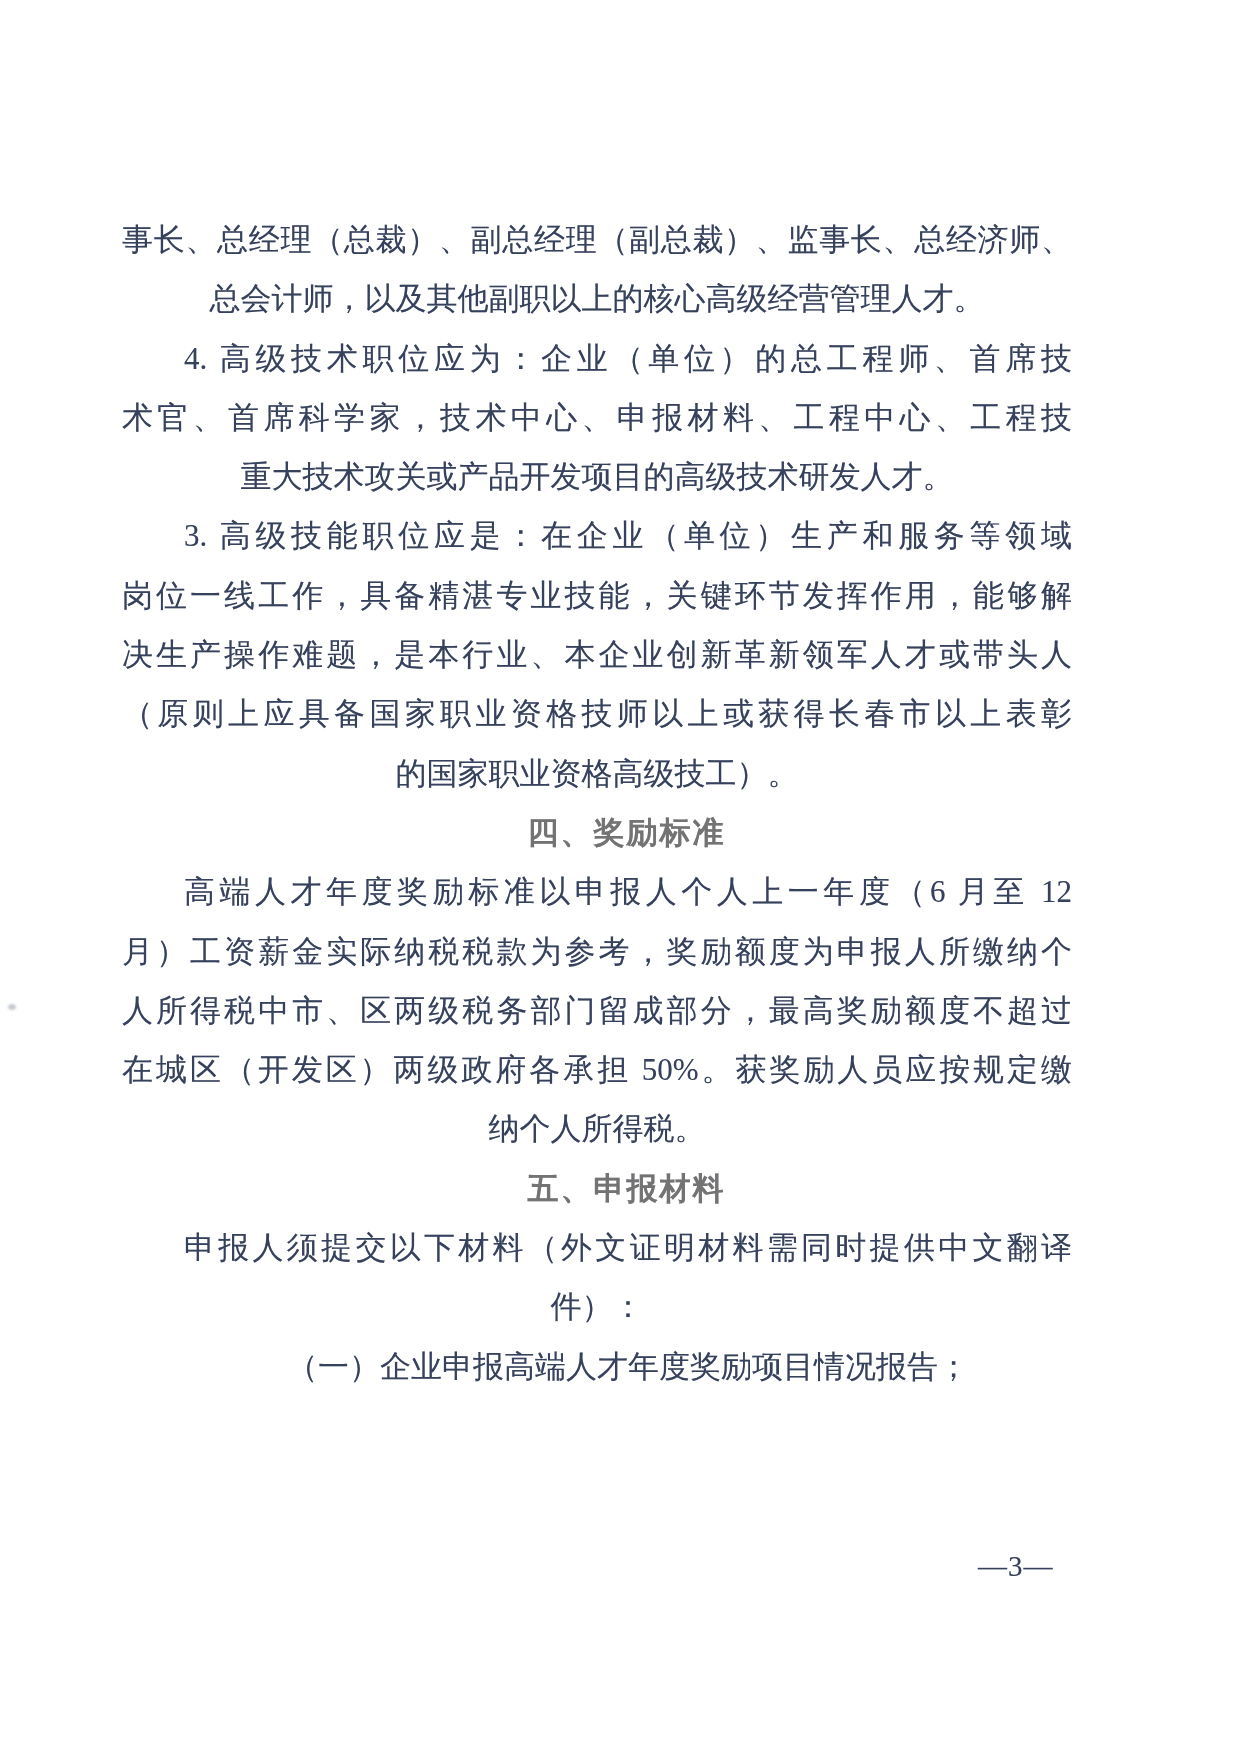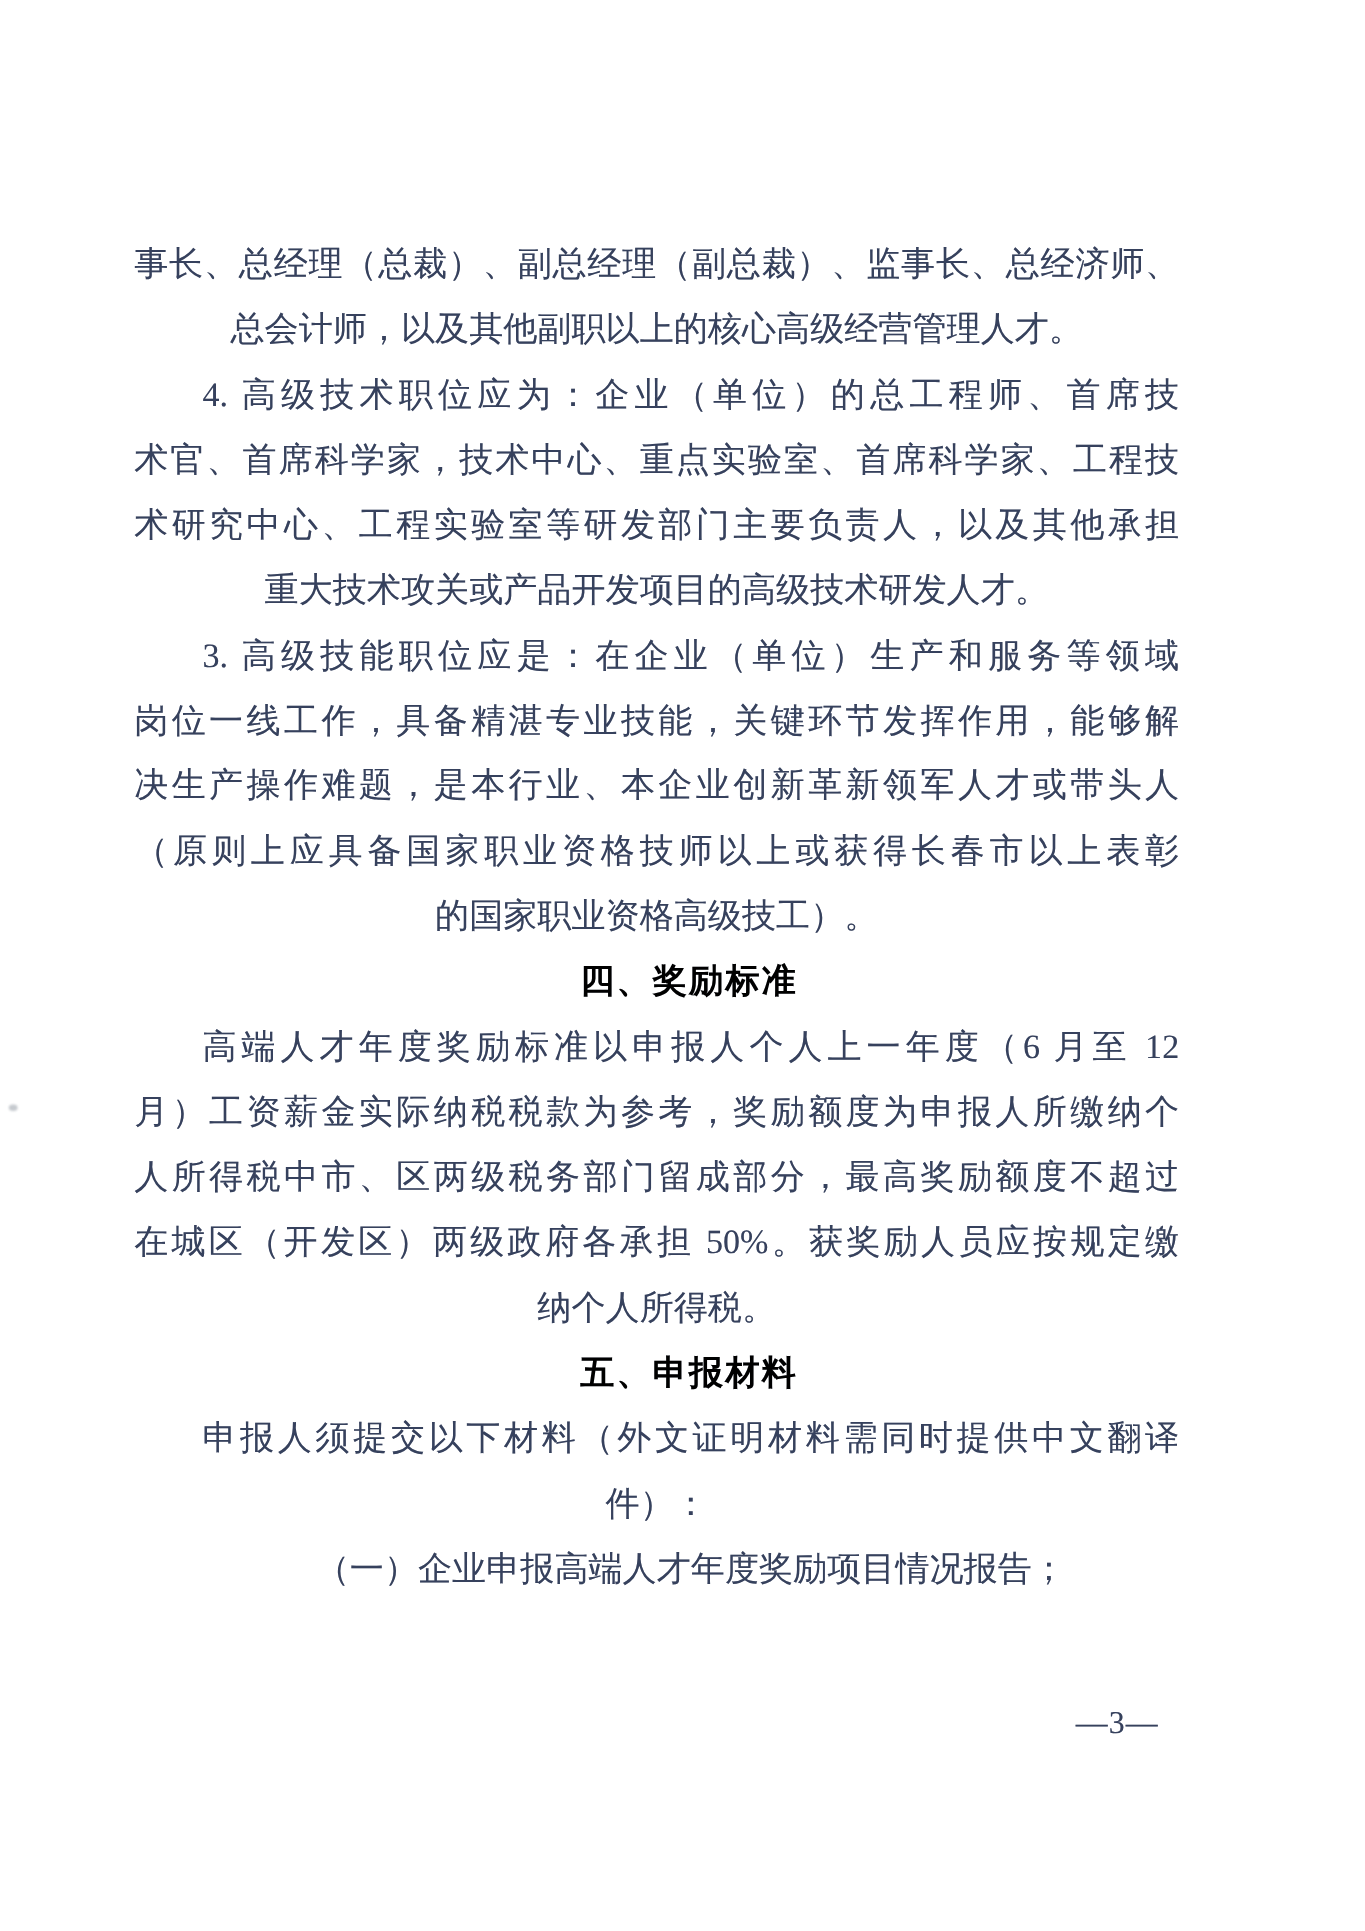--- a/index.html
+++ b/index.html
@@ -31,21 +31,21 @@
     text-align: justify;
     text-align-last: justify;
     text-justify: inter-character;
   }
   .line.indent {
     text-indent: 2em;
   }
   .line.heading {
     font-weight: 700;
     font-family: "Liberation Sans", "DejaVu Sans", sans-serif;
-    color: #000000;
+    color: #737373;
     letter-spacing: 2px;
     text-indent: 1.9em;
   }
   .page-number {
     position: absolute;
     left: 978px;
     top: 1550px;
     font-size: 29px;
     color: #36415d;
     letter-spacing: 1px;
@@ -72,22 +72,21 @@
   }
 </style>
 </head>
 <body>
 
 <div class="page">
   <div class="text-column" id="lines">
       <div class="line full">事长、总经理（总裁）、副总经理（副总裁）、监事长、总经济师、</div>
       <div class="line end">总会计师，以及其他副职以上的核心高级经营管理人才。</div>
       <div class="line full indent">4. 高级技术职位应为：企业（单位）的总工程师、首席技</div>
-      <div class="line full">术官、首席科学家，技术中心、重点实验室、首席科学家、工程技</div>
-      <div class="line full">术研究中心、工程实验室等研发部门主要负责人，以及其他承担</div>
+      <div class="line full">术官、首席科学家，技术中心、申报材料、工程中心、工程技</div>
       <div class="line end">重大技术攻关或产品开发项目的高级技术研发人才。</div>
       <div class="line full indent">3. 高级技能职位应是：在企业（单位）生产和服务等领域</div>
       <div class="line full">岗位一线工作，具备精湛专业技能，关键环节发挥作用，能够解</div>
       <div class="line full">决生产操作难题，是本行业、本企业创新革新领军人才或带头人</div>
       <div class="line full">（原则上应具备国家职业资格技师以上或获得长春市以上表彰</div>
       <div class="line end">的国家职业资格高级技工）。</div>
       <div class="line heading">四、奖励标准</div>
       <div class="line full indent">高端人才年度奖励标准以申报人个人上一年度（6 月至 12</div>
       <div class="line full">月）工资薪金实际纳税税款为参考，奖励额度为申报人所缴纳个</div>
       <div class="line full">人所得税中市、区两级税务部门留成部分，最高奖励额度不超过</div>

